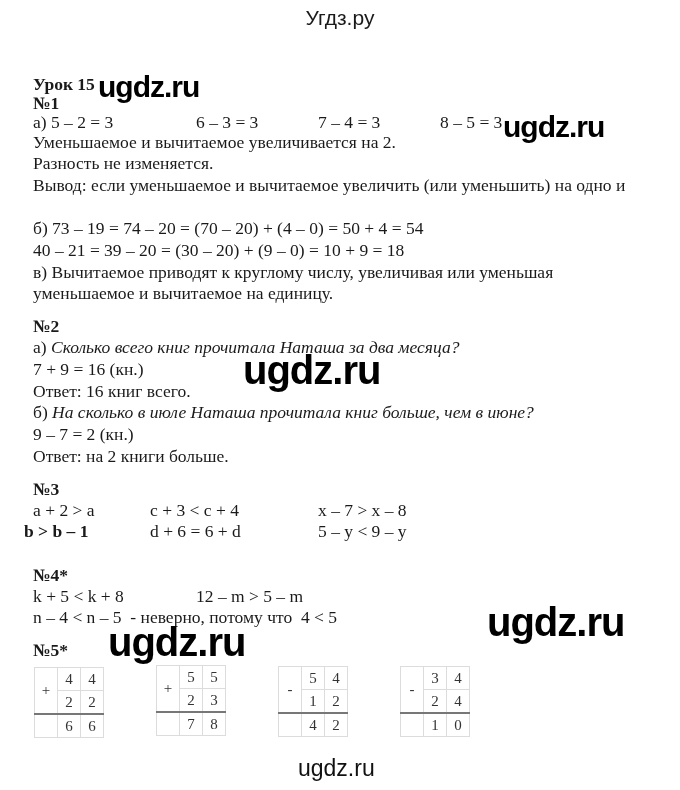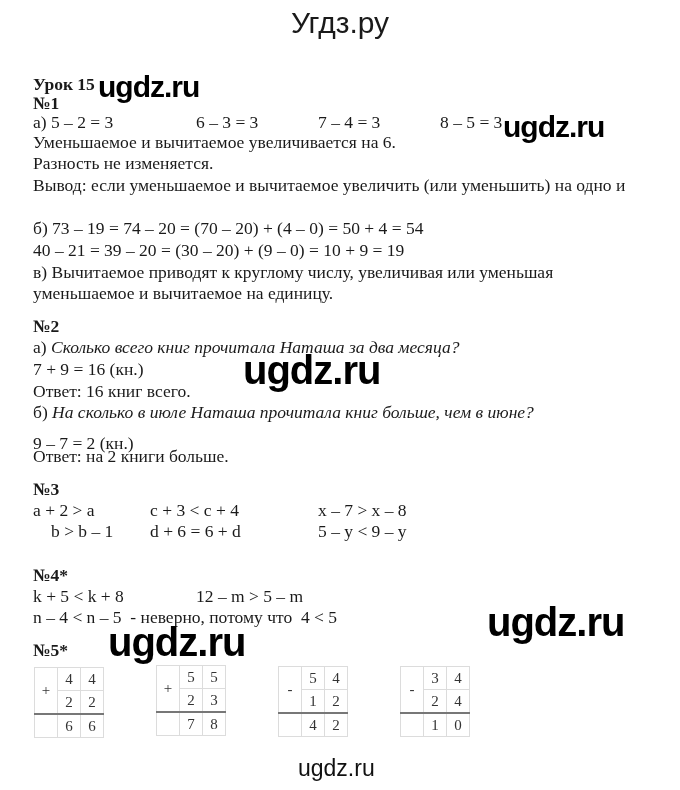--- a/index.html
+++ b/index.html
@@ -1,18 +1,18 @@
 <!DOCTYPE html>
 <html><head>
 <meta charset="utf-8">
 <style>
   html, body { margin: 0; padding: 0; background: #ffffff; }
   body { width: 680px; height: 790px; position: relative; overflow: hidden; color: #111; }
   .site-title { position: absolute; top: 6px; left: 0; width: 680px; text-align: center;
-    font-family: "Liberation Sans", sans-serif; font-size: 30px; color: #1a1a1a; }
+    font-family: "Liberation Sans", sans-serif; font-size: 21px; color: #1a1a1a; }
   .doc { position: absolute; font-family: "Liberation Serif", serif; font-size: 17.5px; line-height: 21px; color: #1a1a1a; }
   .line { position: absolute; white-space: pre; }
   .bold { font-weight: bold; }
   .ital { font-style: italic; }
   .wm { position: absolute; font-family: "Liberation Sans", sans-serif; font-weight: bold; color: #000; letter-spacing: -1px; }
   .wm-big { font-size: 40px; }
   .wm-med { font-size: 30px; }
   .wm-foot { font-size: 23px; font-weight: normal; letter-spacing: 0; color: #111; }
   .col { position: absolute; white-space: pre; }
   .calc { position: absolute; border-collapse: collapse; font-family: "Liberation Serif", serif; font-size: 15px; color: #333; }
@@ -26,41 +26,41 @@
 <div class="site-title">Угдз.ру</div>
 
 <div class="doc" style="left:0;top:0;width:680px;height:790px;">
   <div class="line bold" style="left:33px;top:74px;">Урок 15</div>
 
   <div class="line bold" style="left:33px;top:93px;">№1</div>
   <div class="col" style="left:33px;top:112px;">а) 5 – 2 = 3</div>
   <div class="col" style="left:196px;top:112px;">6 – 3 = 3</div>
   <div class="col" style="left:318px;top:112px;">7 – 4 = 3</div>
   <div class="col" style="left:440px;top:112px;">8 – 5 = 3</div>
-  <div class="line" style="left:33px;top:132px;">Уменьшаемое и вычитаемое увеличивается на 6.</div>
+  <div class="line" style="left:33px;top:132px;">Уменьшаемое и вычитаемое увеличивается на 2.</div>
   <div class="line" style="left:33px;top:175px;">Вывод: если уменьшаемое и вычитаемое увеличить (или уменьшить) на одно и</div>
   <div class="line" style="left:33px;top:153px;">Разность не изменяется.</div>
   <div class="line" style="left:33px;top:218px;">б) 73 – 19 = 74 – 20 = (70 – 20) + (4 – 0) = 50 + 4 = 54</div>
-  <div class="line" style="left:33px;top:240px;">40 – 21 = 39 – 20 = (30 – 20) + (9 – 0) = 10 + 9 = 19</div>
+  <div class="line" style="left:33px;top:240px;">40 – 21 = 39 – 20 = (30 – 20) + (9 – 0) = 10 + 9 = 18</div>
   <div class="line" style="left:33px;top:283px;">уменьшаемое и вычитаемое на единицу.</div>
   <div class="line" style="left:33px;top:262px;">в) Вычитаемое приводят к круглому числу, увеличивая или уменьшая</div>
 
   <div class="line bold" style="left:33px;top:316px;">№2</div>
   <div class="line" style="left:33px;top:337px;text-align:right;"><span>а) </span><span class="ital">Сколько всего книг прочитала Наташа за два месяца?</span></div>
   <div class="line" style="left:33px;top:359px;">7 + 9 = 16 (кн.)</div>
   <div class="line" style="left:33px;top:381px;">Ответ: 16 книг всего.</div>
   <div class="line" style="left:33px;top:402px;"><span>б) </span><span class="ital">На сколько в июле Наташа прочитала книг больше, чем в июне?</span></div>
-  <div class="line" style="left:33px;top:424px;margin-top:9px;">9 – 7 = 2 (кн.)</div>
+  <div class="line" style="left:33px;top:424px;">9 – 7 = 2 (кн.)</div>
   <div class="line" style="left:33px;top:446px;">Ответ: на 2 книги больше.</div>
 
   <div class="line bold" style="left:33px;top:479px;">№3</div>
   <div class="col" style="left:33px;top:500px;">a + 2 &gt; a</div>
   <div class="col" style="left:150px;top:500px;">c + 3 &lt; c + 4</div>
   <div class="col" style="left:318px;top:500px;">x – 7 &gt; x – 8</div>
-  <div class="col" style="left:51px;top:521px;">b &gt; b – 1</div>
+  <div class="col" style="left:24px;top:521px;font-weight:bold;">b &gt; b – 1</div>
   <div class="col" style="left:150px;top:521px;">d + 6 = 6 + d</div>
   <div class="col" style="left:318px;top:521px;">5 – y &lt; 9 – y</div>
 
   <div class="line bold" style="left:33px;top:565px;">№4*</div>
   <div class="col" style="left:33px;top:586px;">k + 5 &lt; k + 8</div>
   <div class="col" style="left:196px;top:586px;">12 – m &gt; 5 – m</div>
   <div class="line" style="left:33px;top:607px;">n – 4 &lt; n – 5  - неверно, потому что  4 &lt; 5</div>
 
   <div class="line bold" style="left:33px;top:640px;">№5*</div>
 

